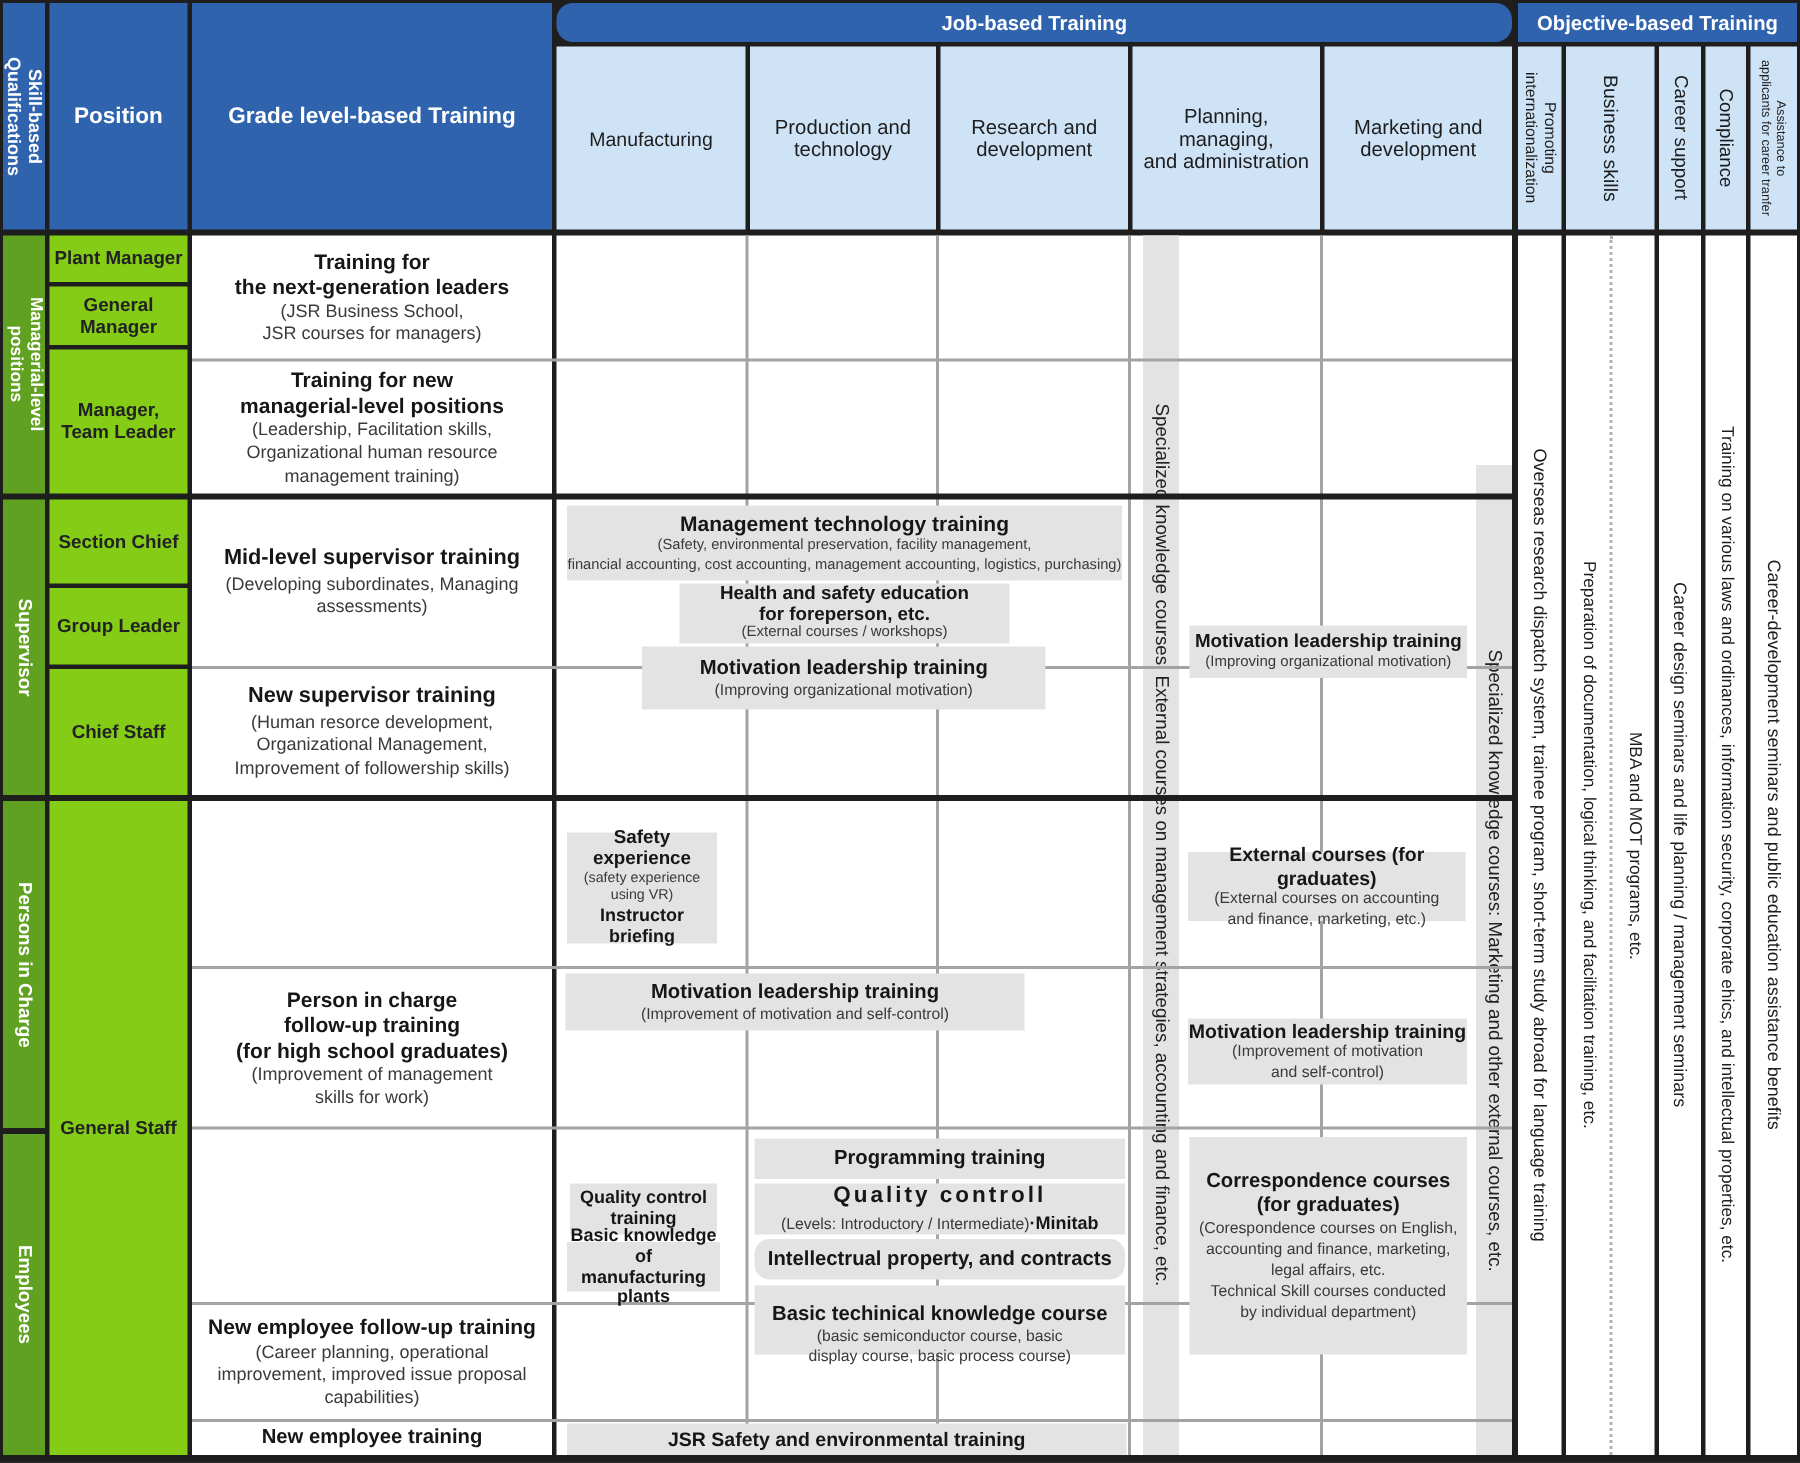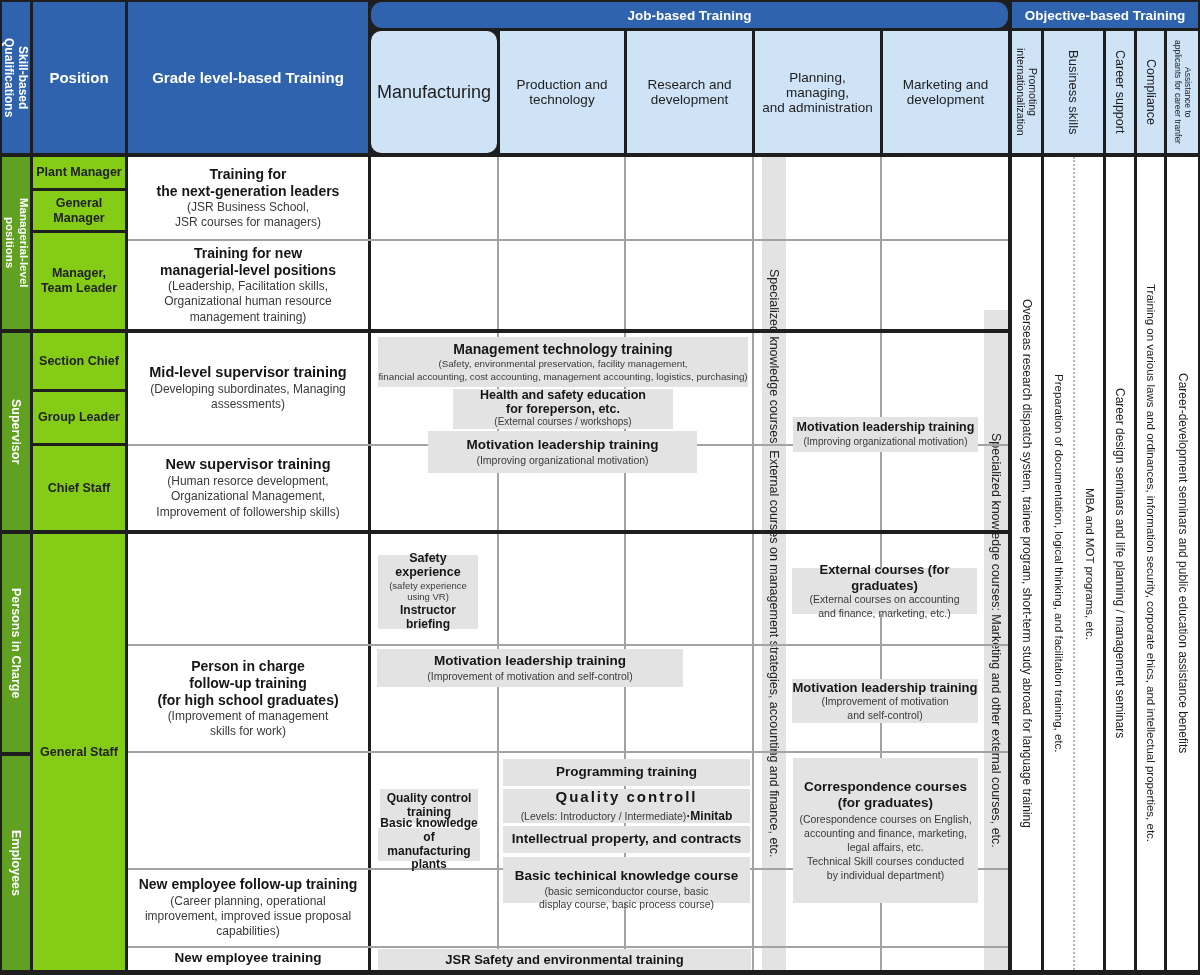--- a/index.html
+++ b/index.html
@@ -79,21 +79,21 @@
 
   <div class="cell blue" style="left:2px;top:2px;width:28px;height:151px;">
     <span class="vt" style="font-size:12px;">Skill-based
 Qualifications</span>
   </div>
   <div class="cell blue" style="left:33px;top:2px;width:92px;height:151px;font-size:15px;">Position</div>
   <div class="cell blue" style="left:128px;top:2px;width:240px;height:151px;font-size:15px;">Grade level-based Training</div>
   <div class="cell blue" style="left:371px;top:2px;width:637px;height:26px;font-size:13.5px;border-radius:11px;">Job-based Training</div>
   <div class="cell blue" style="left:1012px;top:2px;width:186px;height:26px;font-size:13.5px;">Objective-based Training</div>
 
-  <div class="cell lblue pre" style="left:371px;top:31px;width:126px;height:122px;font-size:18px;border-radius:10px;">Manufacturing</div>
+  <div class="cell lblue pre" style="left:371px;top:31px;width:126px;height:122px;font-size:13px;">Manufacturing</div>
   <div class="cell lblue pre" style="left:500px;top:31px;width:124px;height:122px;font-size:13.5px;">Production and
 technology</div>
   <div class="cell lblue pre" style="left:627px;top:31px;width:125px;height:122px;font-size:13.5px;">Research and
 development</div>
   <div class="cell lblue pre" style="left:755px;top:31px;width:125px;height:122px;font-size:13.5px;">Planning,
 managing,
 and administration</div>
   <div class="cell lblue pre" style="left:883px;top:31px;width:125px;height:122px;font-size:13.5px;">Marketing and
 development</div>
 
@@ -215,21 +215,21 @@
     <span class="s" style="font-size:10.5px;">(Improvement of motivation
 and self-control)</span>
   </div>
   <div class="gbox" style="left:503px;top:759px;width:247px;height:27px;">
     <span class="t" style="font-size:13.5px;">Programming training</span>
   </div>
   <div class="gbox" style="left:503px;top:789px;width:247px;height:34px;">
     <span class="t" style="font-size:15px;letter-spacing:2px;">Quality controll</span>
     <span style="line-height:1.1;"><span class="s" style="font-size:10.5px;">(Levels: Introductory / Intermediate)</span><span class="t" style="font-size:12px;">·Minitab</span></span>
   </div>
-  <div class="gbox" style="left:503px;top:826px;width:247px;height:27px;">
+  <div class="gbox" style="left:503px;top:826px;width:247px;height:27px;border-radius:10px;">
     <span class="t" style="font-size:13.5px;">Intellectrual property, and contracts</span>
   </div>
   <div class="gbox" style="left:503px;top:857px;width:247px;height:46px;">
     <span class="t" style="font-size:13.5px;margin-top:20px;">Basic techinical knowledge course</span>
     <span class="s" style="font-size:10.5px;">(basic semiconductor course, basic
 display course, basic process course)</span>
   </div>
   <div class="gbox" style="left:380px;top:789px;width:98px;height:34px;">
     <span class="t" style="font-size:12px;line-height:1.15;">Quality control
 training</span>

